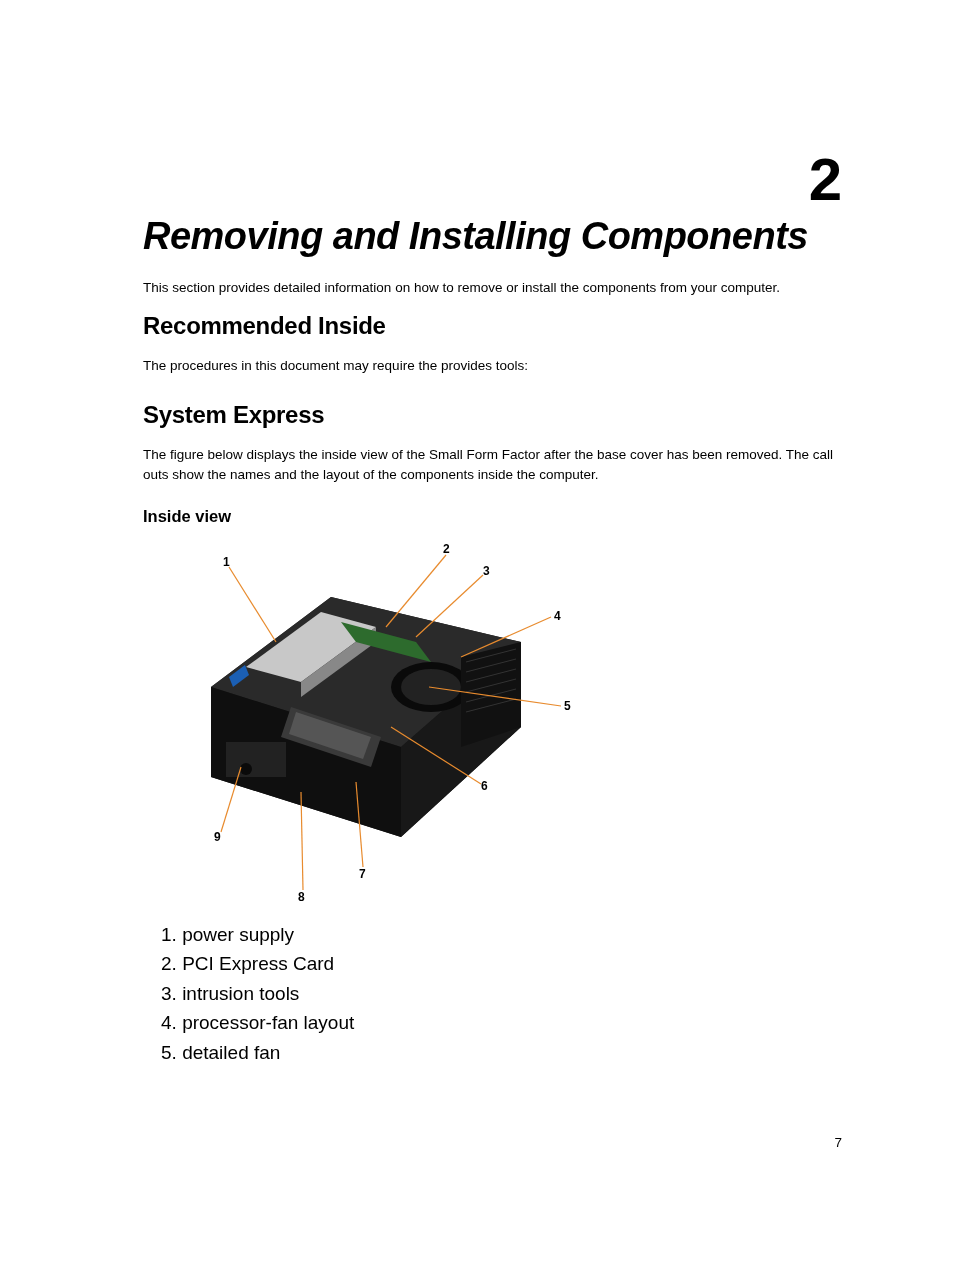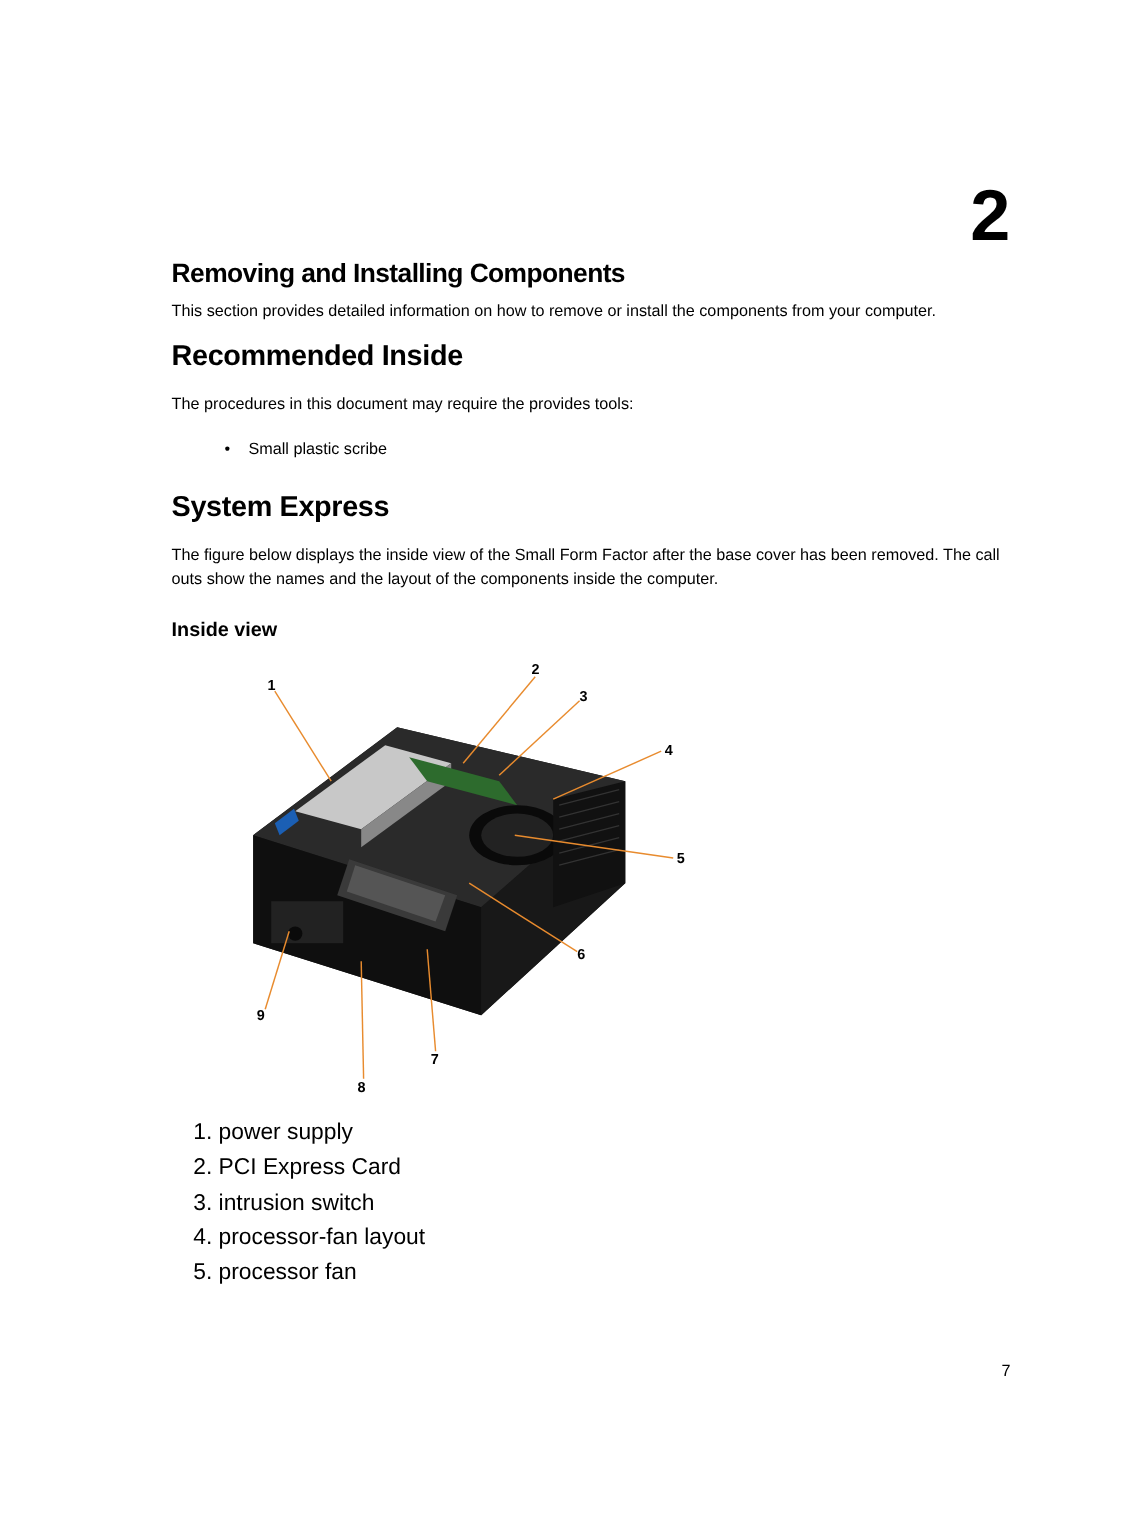--- a/index.html
+++ b/index.html
@@ -14,25 +14,26 @@
     }
     .chapter-num {
       position: absolute;
       top: 145px;
       right: 112px;
       font-size: 60px;
       font-weight: 700;
       font-family: Arial, sans-serif;
     }
     h1 {
-      font-size: 22px;
+      font-size: 38px;
       font-weight: 700;
       margin-top: 75px;
-      margin-bottom: 8px;
+      margin-bottom: 20px;
       letter-spacing: -0.5px;
+      font-style: italic;
     }
     .intro {
       font-size: 13.5px;
       line-height: 1.5;
       margin-bottom: 14px;
     }
     h2 {
       font-size: 24px;
       font-weight: 700;
       margin-bottom: 16px;
@@ -115,21 +116,20 @@
 
 <div class="chapter-num">2</div>
 
 <h1>Removing and Installing Components</h1>
 
 <p class="intro">This section provides detailed information on how to remove or install the components from your computer.</p>
 
 <h2>Recommended Inside</h2>
 <p class="section-text">The procedures in this document may require the provides tools:</p>
 <ul class="tools">
-  <li>Small plastic scribe</li>
 </ul>
 
 <h2>System Express</h2>
 <p class="section-text">The figure below displays the inside view of the Small Form Factor after the base cover has been removed. The call outs show the names and the layout of the components inside the computer.</p>
 
 <h3>Inside view</h3>
 
 <div class="figure">
   <svg class="chassis" viewBox="0 0 330 260">
 
@@ -182,18 +182,18 @@
   <span class="callout-num" style="left:403px;top:157px">5</span>
   <span class="callout-num" style="left:320px;top:237px">6</span>
   <span class="callout-num" style="left:198px;top:325px">7</span>
   <span class="callout-num" style="left:137px;top:348px">8</span>
   <span class="callout-num" style="left:53px;top:288px">9</span>
 </div>
 
 <ol class="callouts">
   <li>power supply</li>
   <li>PCI Express Card</li>
-  <li>intrusion switch</li>
+  <li>intrusion tools</li>
   <li>processor-fan layout</li>
-  <li>processor fan</li>
+  <li>detailed fan</li>
 </ol>
 
 <div class="page-num">7</div>
 
 </body></html>

